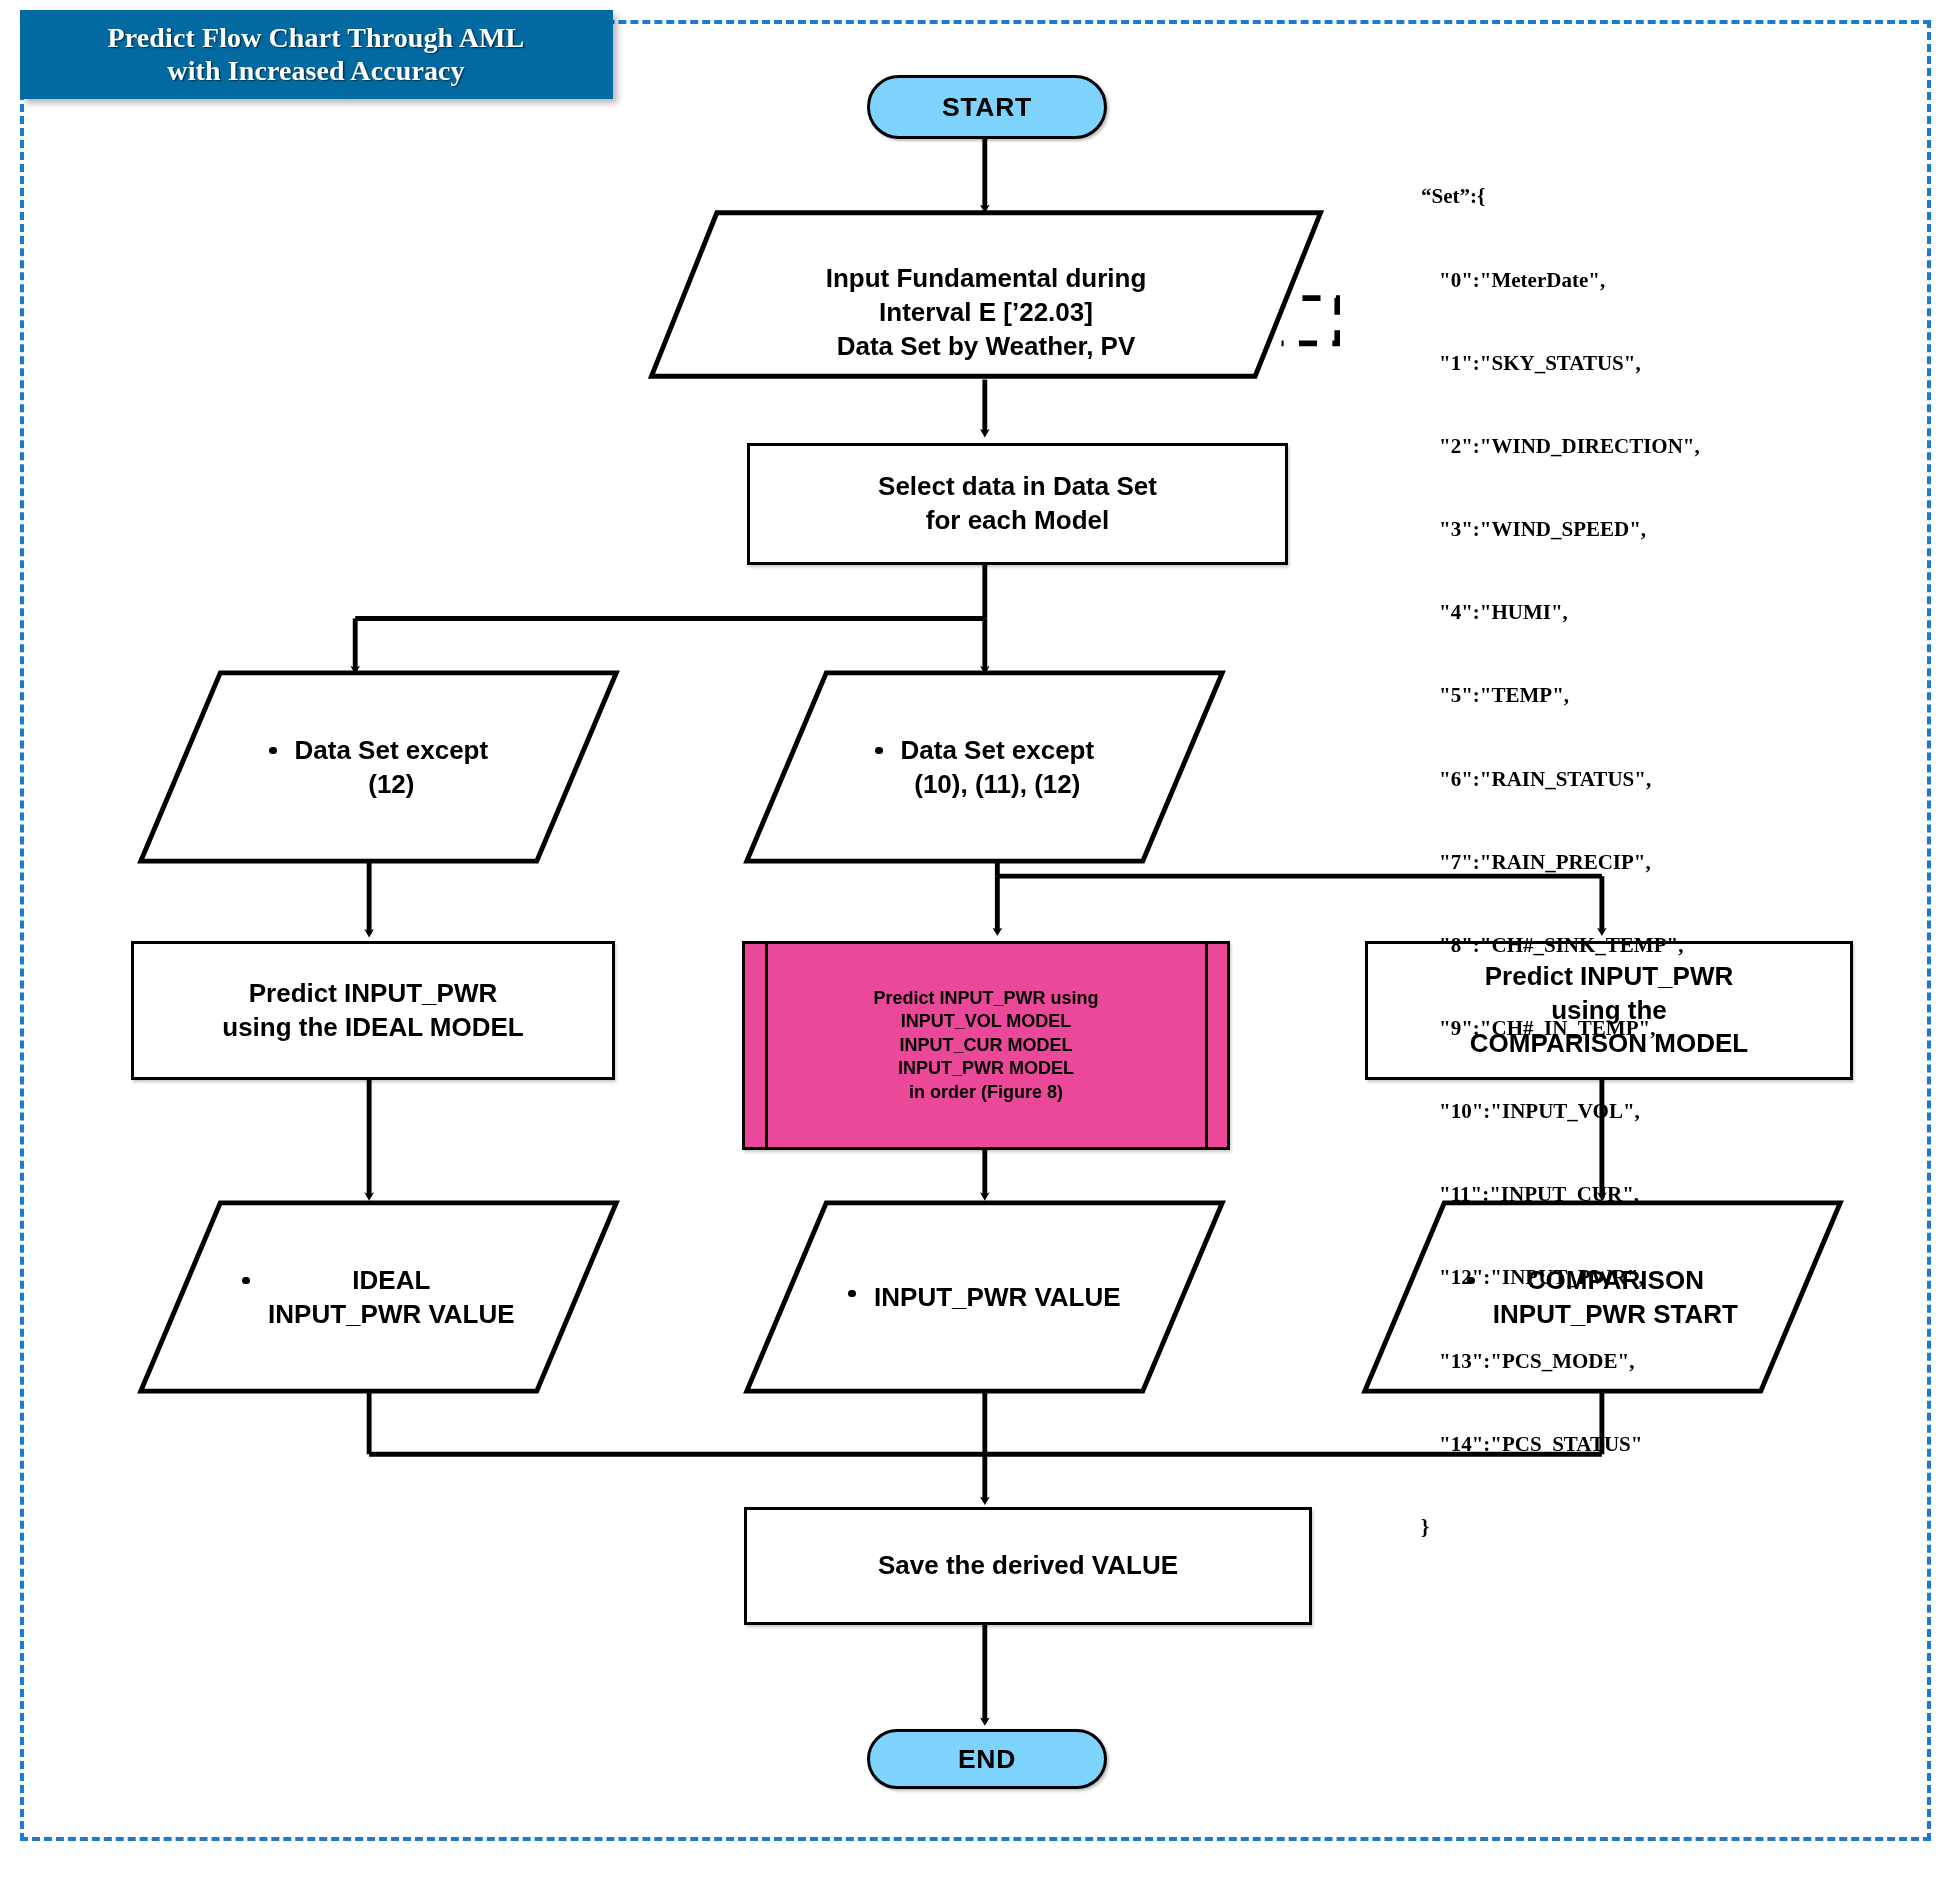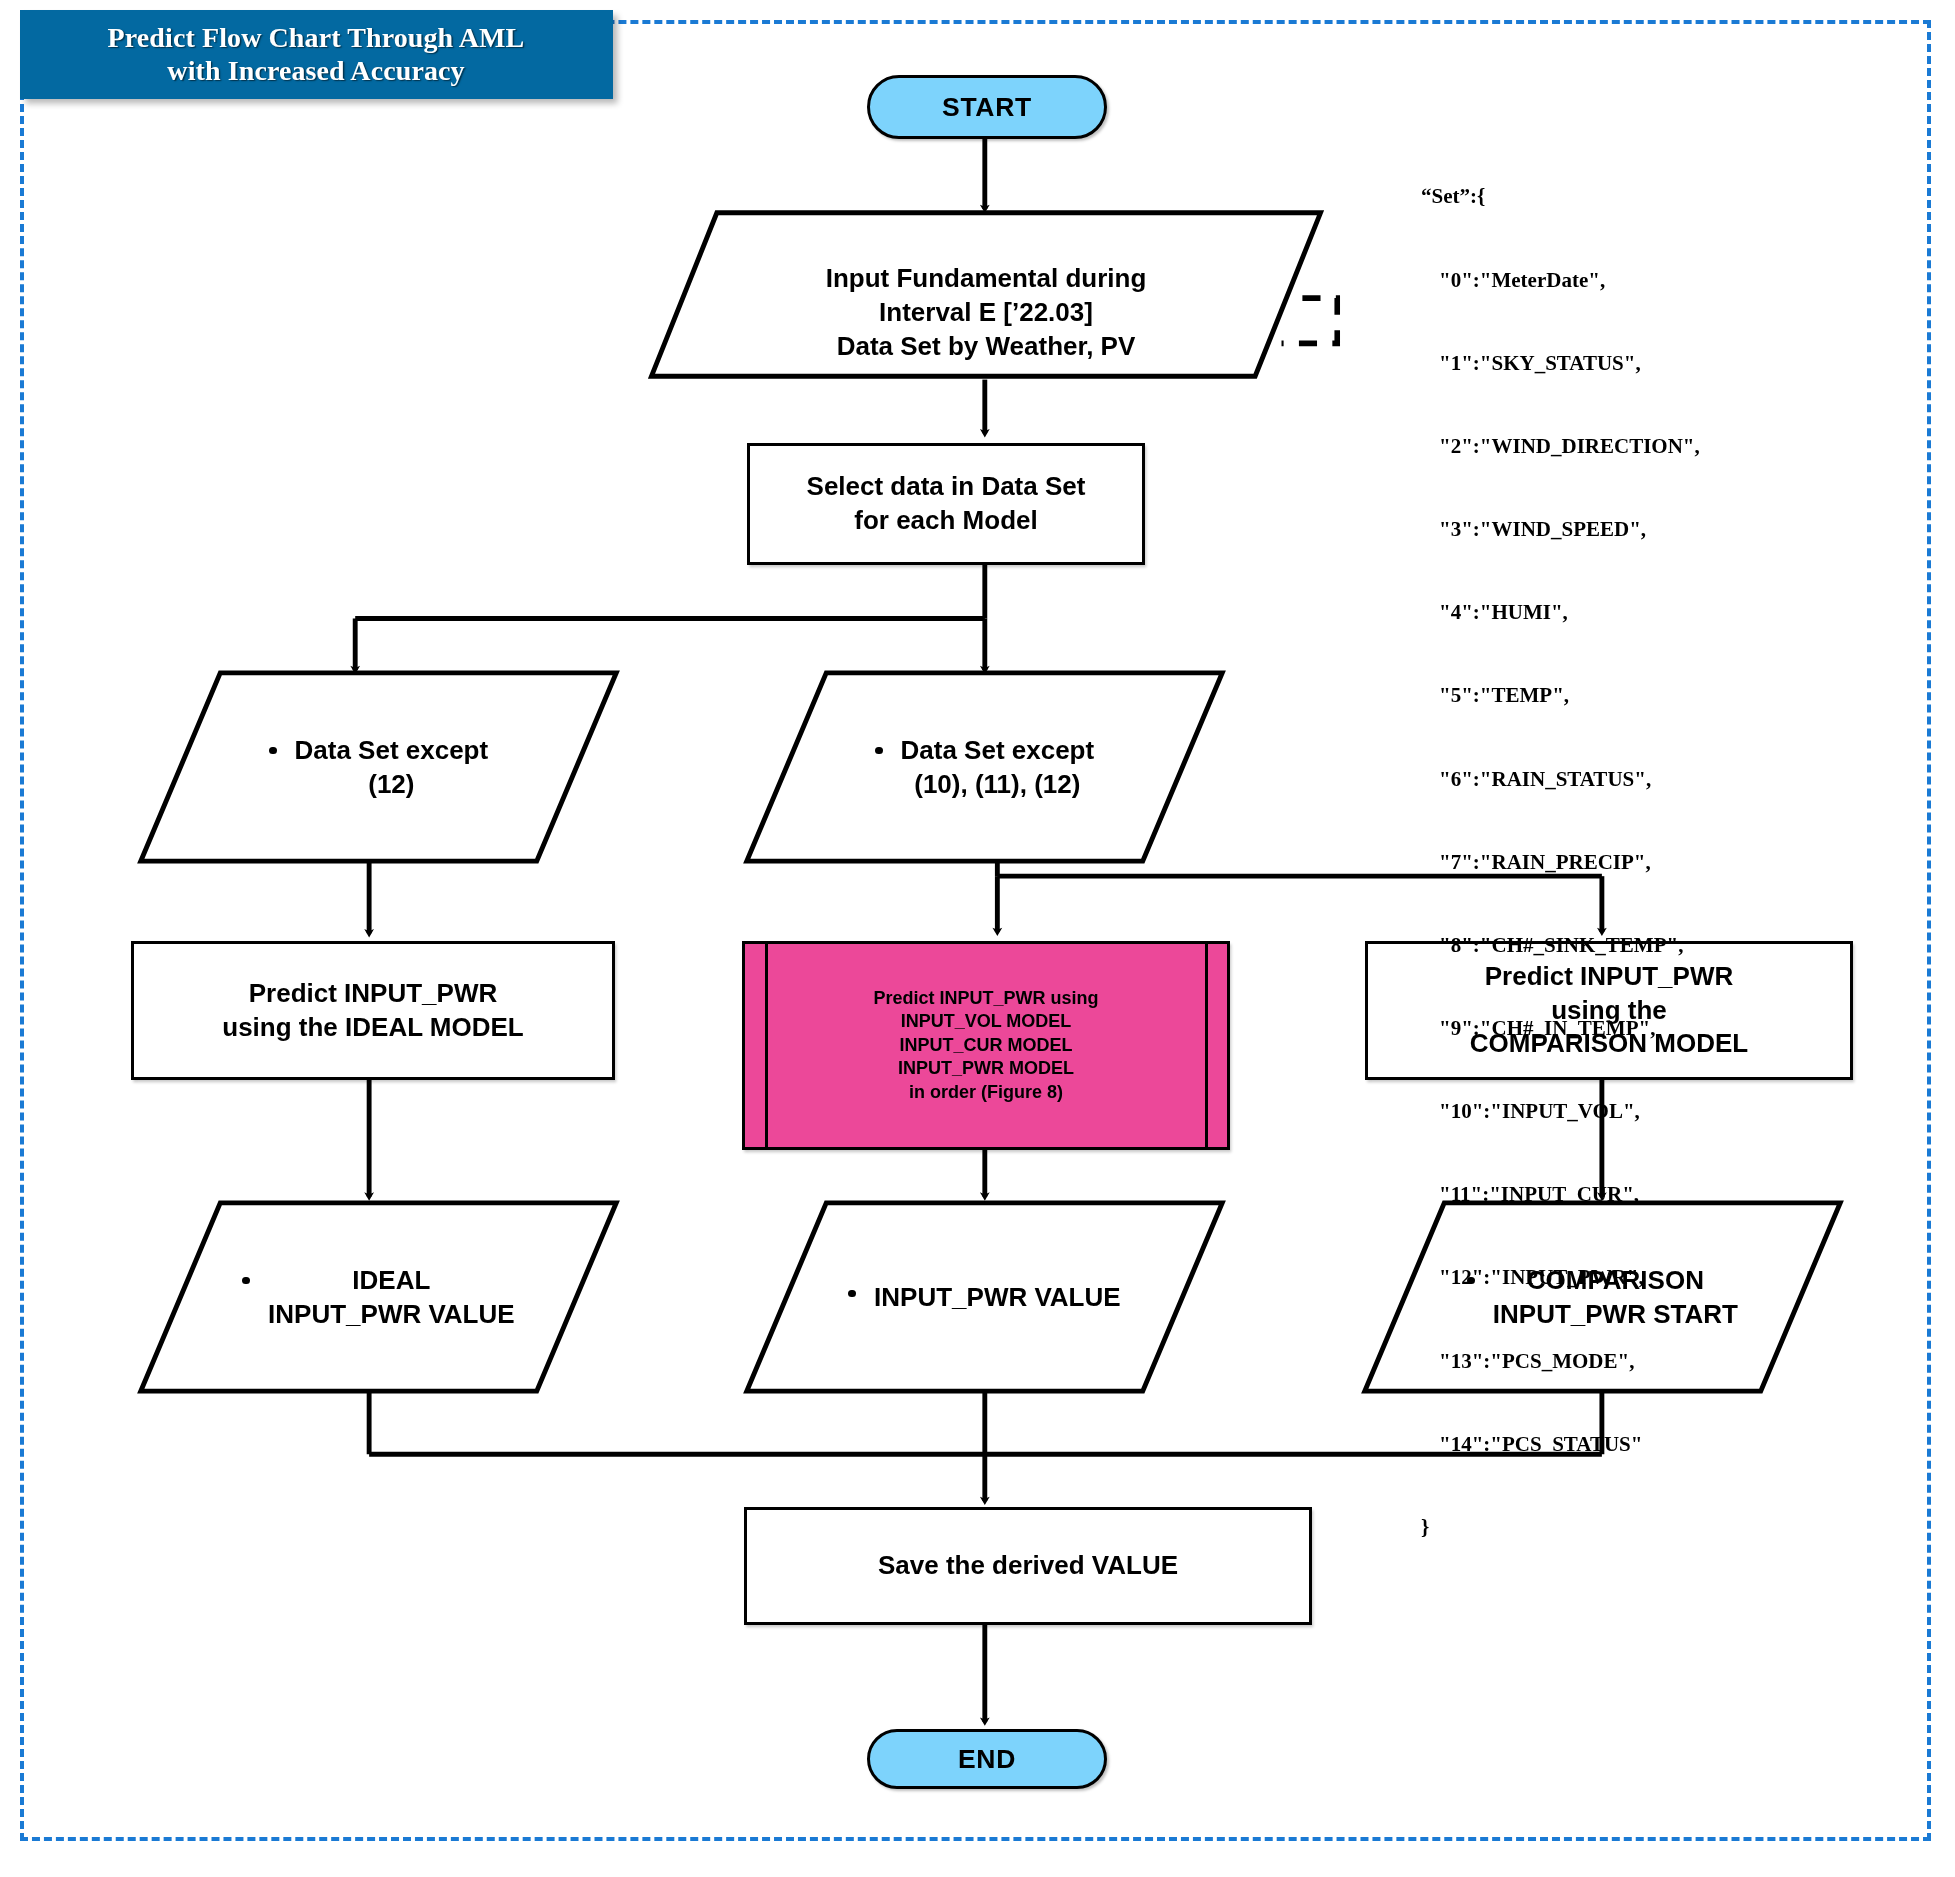--- a/index.html
+++ b/index.html
@@ -179,21 +179,21 @@
 
 <div class="para-wrap" style="left:648px;top:210px;width:676px;height:204px;">
   <svg width="676" height="169" viewBox="0 0 970 243">
     <polygon points="98,4 966,4 872,239 4,239" fill="#ffffff" stroke="#000" stroke-width="7"></polygon>
   </svg>
   <div class="para-label">Input Fundamental during
 Interval E [’22.03]
 Data Set by Weather, PV</div>
 </div>
 
-<div class="node process" style="left:747px;top:443px;width:398px;height:122px;">
+<div class="node process" style="left:747px;top:443px;width:541px;height:122px;">
   <span class="txt">Select data in Data Set
 for each Model</span>
 </div>
 
 <div class="para-wrap" style="left:138px;top:670px;width:481px;height:194px;">
   <svg width="481" height="194" viewBox="0 0 690 278">
     <polygon points="118,4 686,4 572,274 4,274" fill="#ffffff" stroke="#000" stroke-width="7"></polygon>
   </svg>
   <div class="para-label">
     <span class="bullet-row">

